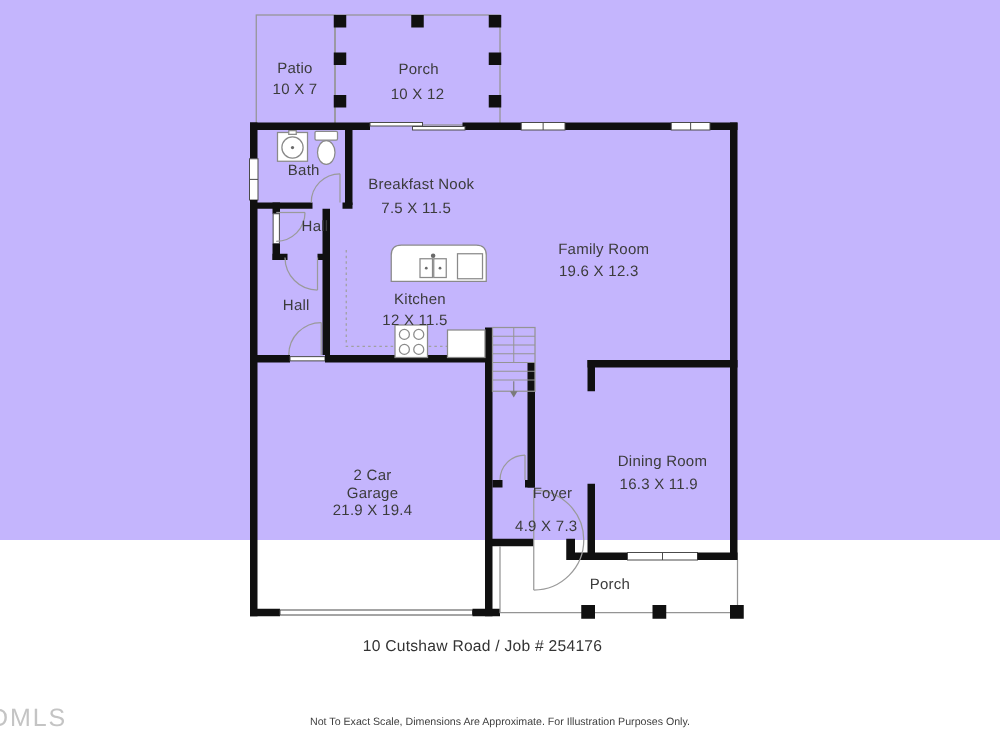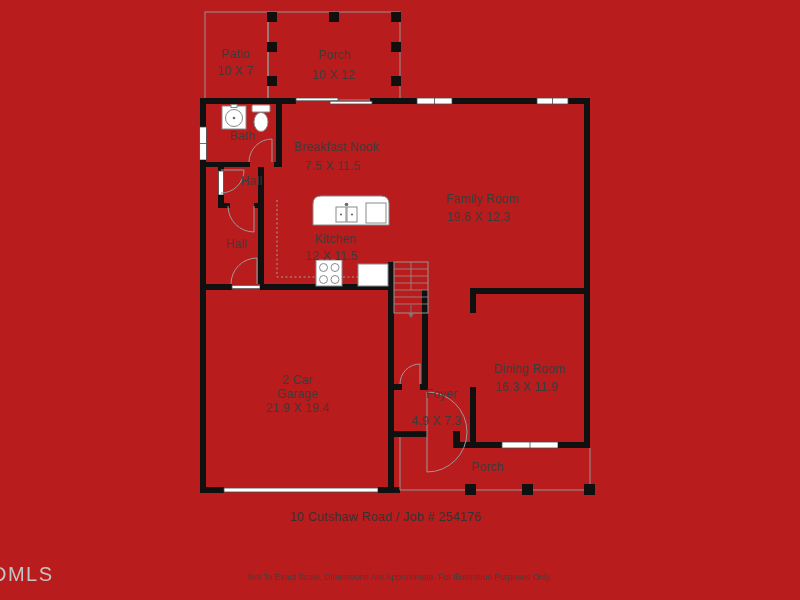--- a/index.html
+++ b/index.html
@@ -1,16 +1,16 @@
 <!DOCTYPE html>
 <html><head>
 <meta charset="utf-8">
 <style>
   html,body{margin:0;padding:0;background:#ffffff;width:800px;height:600px;overflow:hidden;}
-  .plan-wrap{position:relative;width:800px;height:600px;background:#b91c1c;
+  .plan-wrap{position:relative;width:800px;height:432px;background:#c4b5fd;
     font-family:"Liberation Sans","DejaVu Sans",sans-serif;}
   svg{display:block}
   svg text{font-family:"Liberation Sans","DejaVu Sans",sans-serif;fill:#3b3b3b;font-size:12px;letter-spacing:.2px;}
   text.room{font-size:12px;}
   text.caption{font-size:12.5px;fill:#333;}
   text.disclaimer{font-size:8.5px;fill:#3f3f3f;letter-spacing:0;}
   text.watermark{font-size:20px;fill:#c4c4c4;letter-spacing:1.5px;}
   .wall{fill:#101010;}
   .thin{fill:none;stroke:#949494;stroke-width:1;}
   .fixture{fill:#ffffff;stroke:#8a8a8a;stroke-width:1;}

